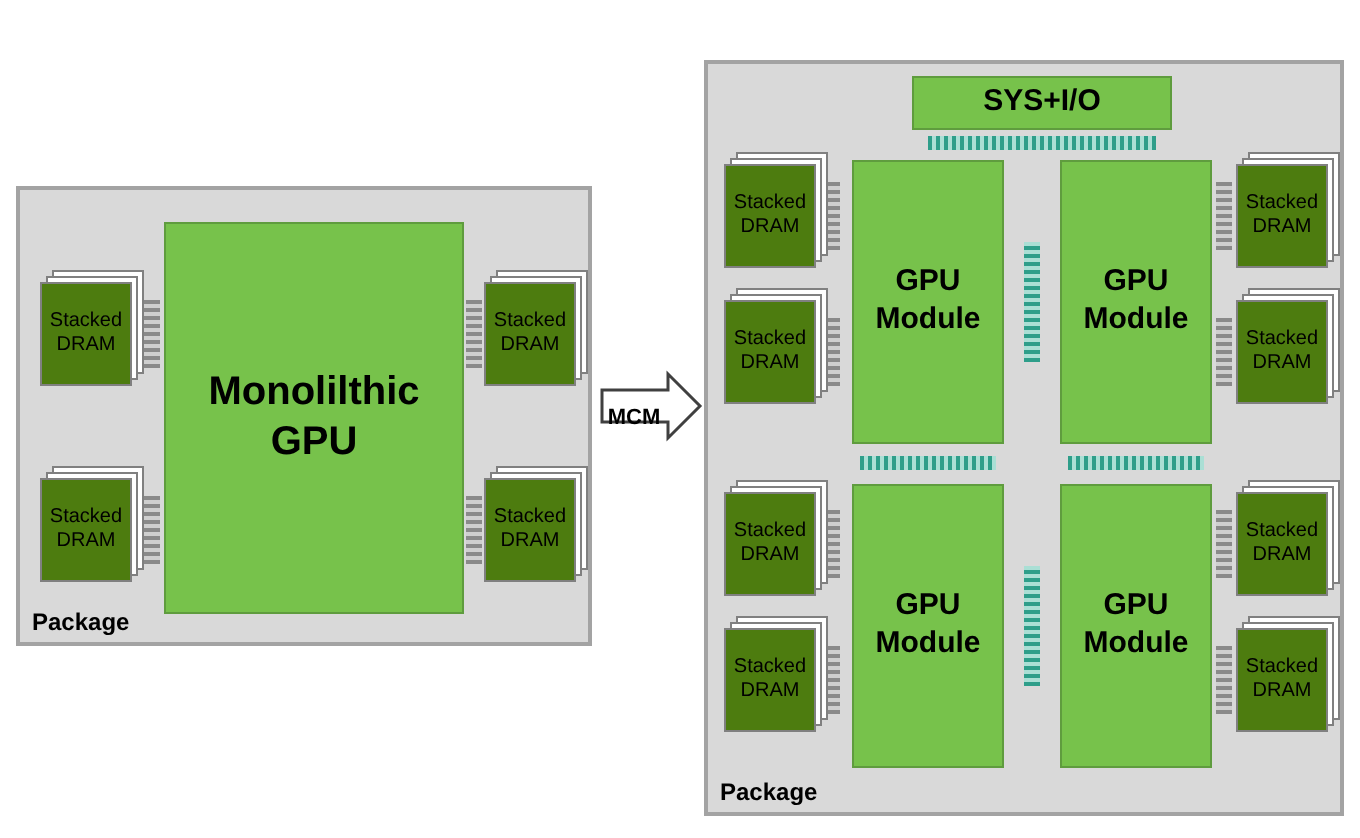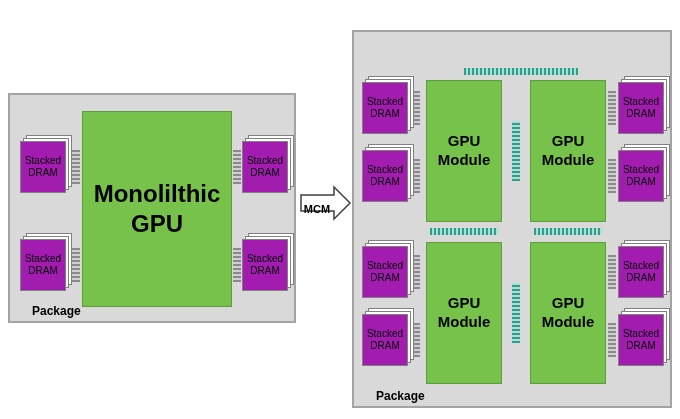--- a/index.html
+++ b/index.html
@@ -13,21 +13,21 @@
     color: #000;
     overflow: hidden;
   }
   .package {
     position: absolute;
     background: #d9d9d9;
     border: 2px solid #a3a3a3;
   }
   .pkg-label {
     position: absolute;
-    left: 22px;
+    left: 6px;
     bottom: 3px;
     font-size: 12px;
     font-weight: bold;
     color: #000;
   }
   .green-box {
     position: absolute;
     background: #77c24b;
     border: 1px solid #5f9c3e;
     display: flex;
@@ -47,21 +47,21 @@
     position: absolute;
     left: 0; top: 0; right: 0; bottom: 0;
     background: #ffffff;
     border: 1px solid #808080;
   }
   .dram::before { transform: translate(3px,-3px); z-index: 2; }
   .dram::after  { transform: translate(6px,-6px); z-index: 1; }
   .dram .sheet {
     position: absolute;
     left: 0; top: 0; right: 0; bottom: 0;
-    background: #a21caf;
+    background: #4d7c0f;
     border: 1px solid #808080;
     display: flex;
     align-items: center;
     justify-content: center;
     text-align: center;
     font-size: 10px;
     line-height: 1.2;
     z-index: 3;
   }
   .hatch { position: absolute; }
@@ -72,21 +72,21 @@
   .arrow-label {
     position: absolute;
     left: 0; top: 11px;
     width: 34px; height: 28px;
     display: flex;
     align-items: center;
     justify-content: center;
     font-size: 11px;
     font-weight: bold;
   }
-  .fs18 { font-size: 24px; }
+  .fs18 { font-size: 20px; }
   .fs15 { font-size: 15px; }
 </style>
 </head>
 <body>
 
 <div class="canvas">
 
   <div class="package" style="left:8px; top:93px; width:288px; height:230px;">
 
     <div class="green-box fs18" style="left:72px; top:16px; width:150px; height:196px;">
@@ -116,20 +116,23 @@
 
   <div class="arrow-wrap">
     <svg width="52" height="38" viewBox="0 0 52 38">
       <polygon points="1,11 34,11 34,3 50,19 34,35 34,27 1,27" fill="#ffffff" stroke="#404040" stroke-width="1.5"></polygon>
     </svg>
     <span class="arrow-label">MCM</span>
   </div>
 
   <div class="package" style="left:352px; top:30px; width:320px; height:378px;">
 
+    <div class="green-box fs15" style="left:102px; top:6px; width:130px; height:27px;">
+      <span>SYS+I/O</span>
+    </div>
     <div class="hatch hatch-teal-h" style="left:110px; top:36px; width:114px; height:7px;"></div>
 
     <div class="green-box fs15" style="left:72px; top:48px; width:76px; height:142px;">
       <span style="padding:0 8px;">GPU Module</span>
     </div>
     <div class="green-box fs15" style="left:176px; top:48px; width:76px; height:142px;">
       <span style="padding:0 8px;">GPU Module</span>
     </div>
     <div class="green-box fs15" style="left:72px; top:210px; width:76px; height:142px;">
       <span style="padding:0 8px;">GPU Module</span>

